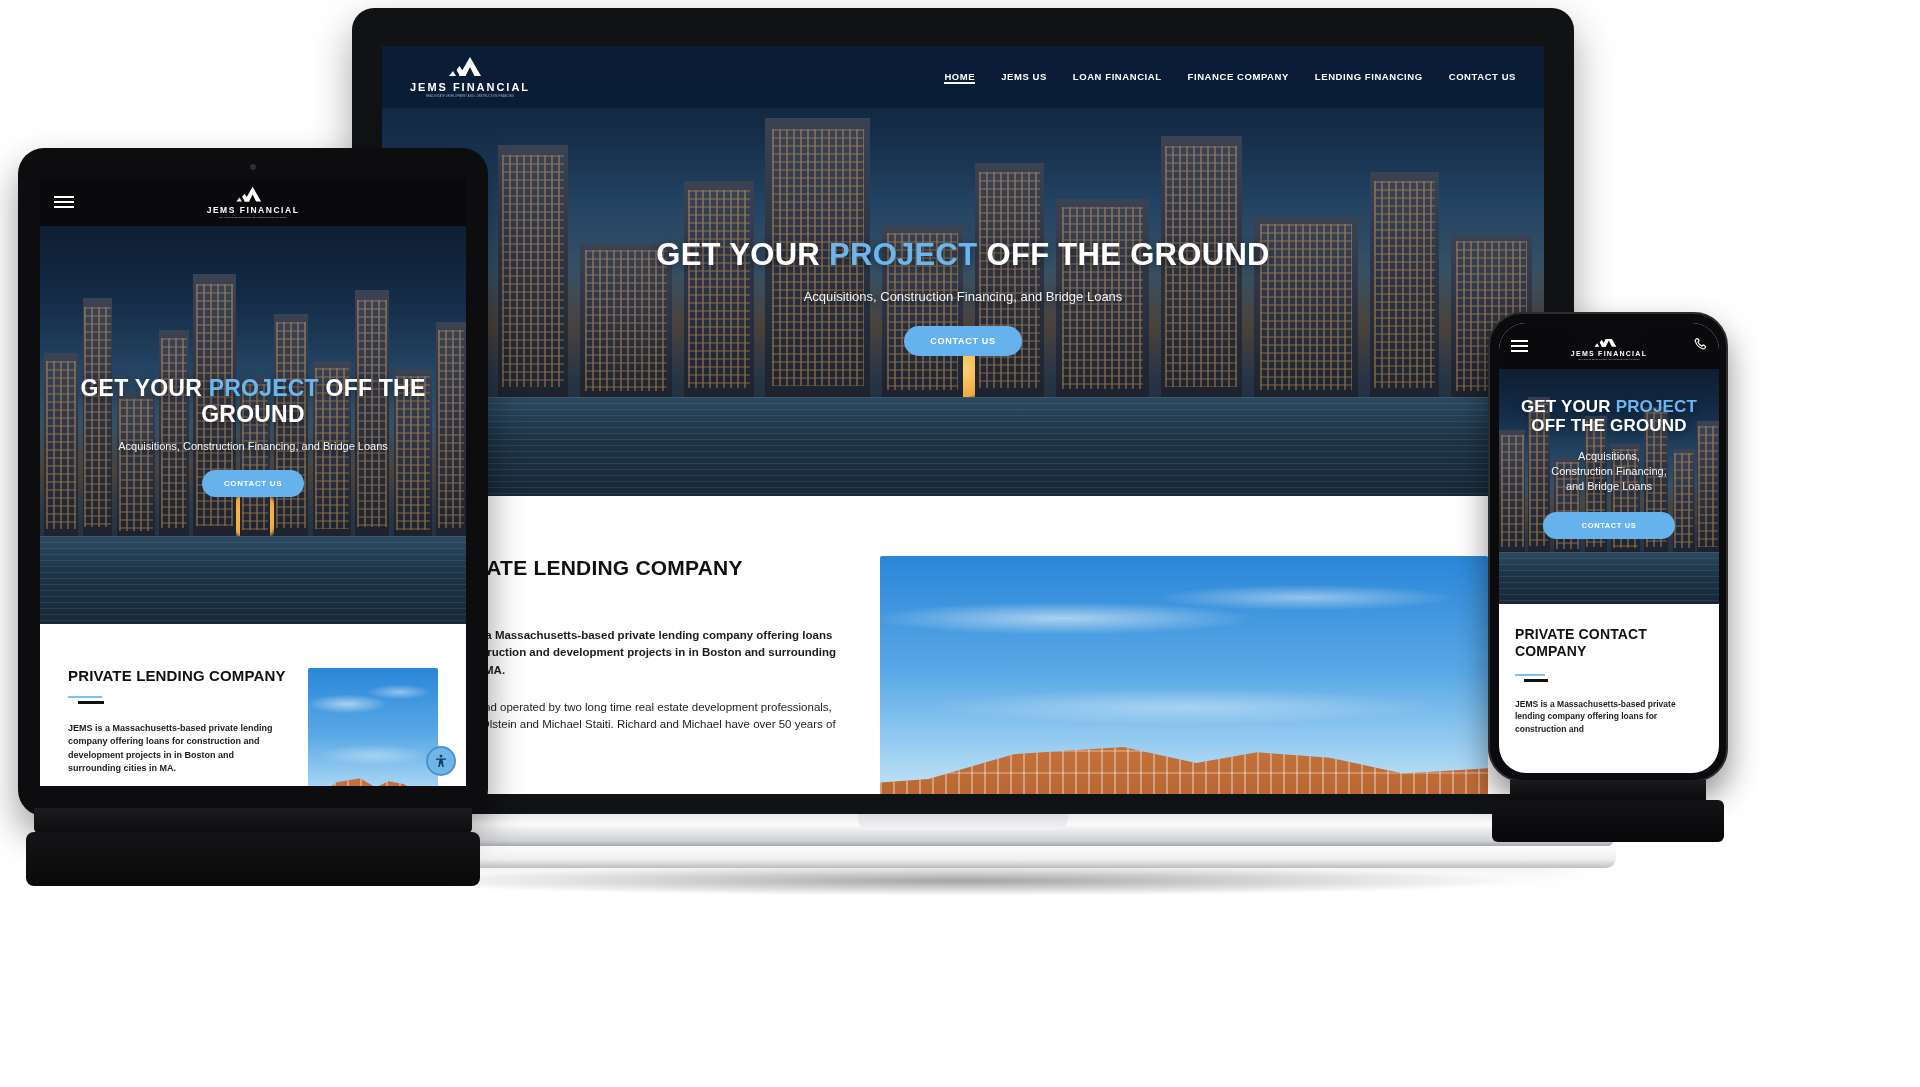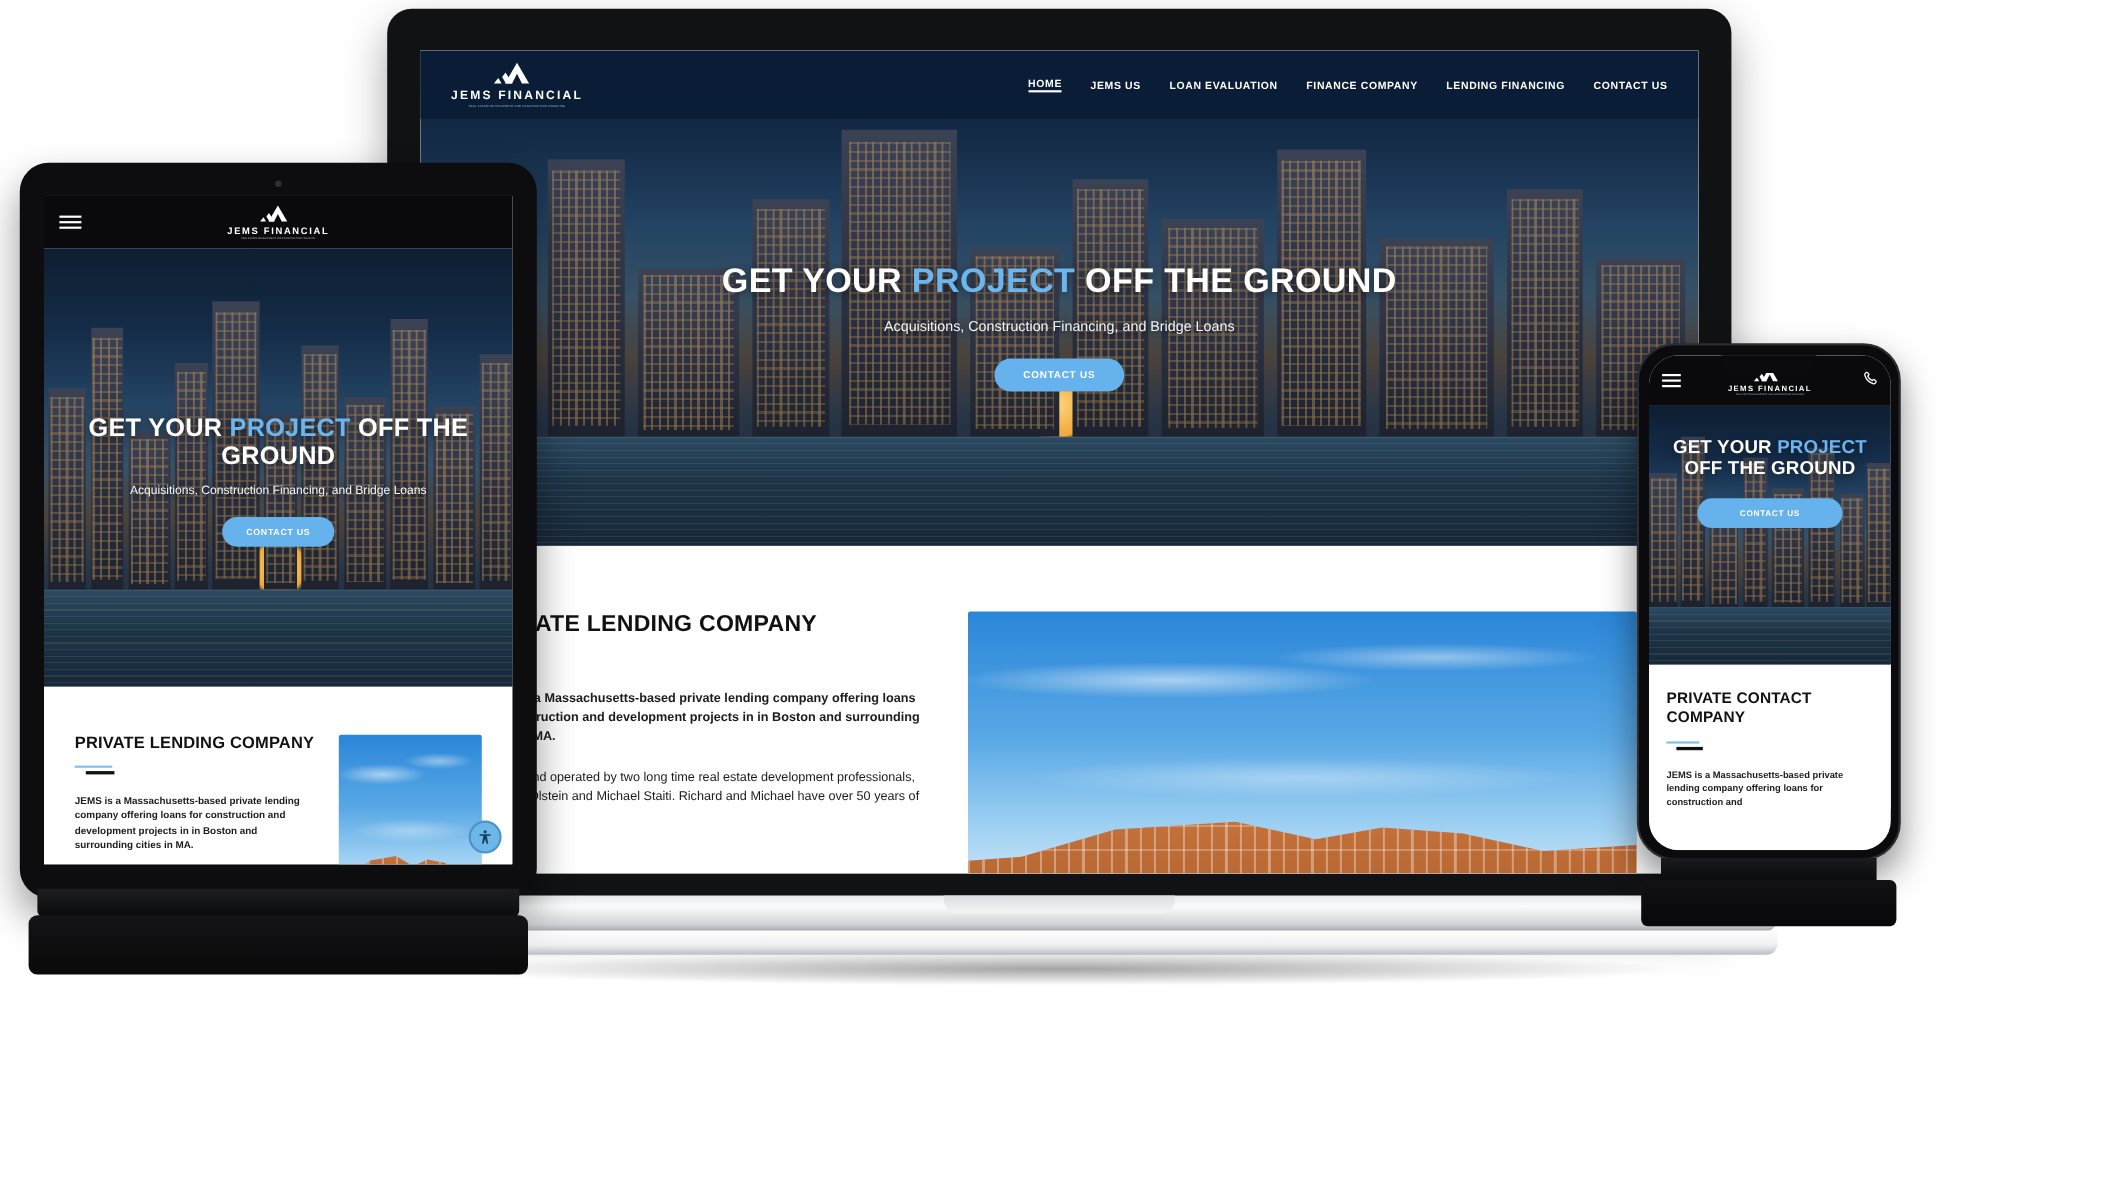--- a/index.html
+++ b/index.html
@@ -37,21 +37,21 @@
     background:repeating-linear-gradient(180deg, rgba(255,200,120,.10) 0 1px, transparent 1px 6px); }
   .moon { position:absolute; border-radius:50%;
     background:radial-gradient(circle,#ffd47a 0%,#f0a83c 60%,rgba(240,168,60,0) 72%); }
 
   .navbar { position:absolute; top:0; left:0; right:0; background:rgba(10,28,54,.92); display:flex;
     align-items:center; z-index:5; }
   .logo-wrap { display:flex; flex-direction:column; align-items:center; color:#fff; }
   .logo-mark svg { display:block; }
   .logo-name { font-weight:700; letter-spacing:.18em; color:#fff; white-space:nowrap; }
   .logo-tag { color:#9fb4c8; white-space:nowrap; text-align:center; }
-  .nav-links { display:flex; align-items:flex-end; margin-left:auto; }
+  .nav-links { display:flex; align-items:flex-start; margin-left:auto; }
   .nav-link { color:#fff; font-weight:700; letter-spacing:.06em; white-space:nowrap; text-decoration:none; }
   .nav-link.active { border-bottom:2px solid #fff; }
 
   .hero-inner { position:absolute; left:0; right:0; text-align:center; z-index:4; }
   .hero-title { color:#fff; font-weight:700; letter-spacing:.01em; line-height:1.12;
     text-shadow:0 2px 10px rgba(0,0,0,.45); }
   .hero-title .hl { color:#6cb6ef; }
   .hero-sub { color:#f1f5f9; font-weight:400; text-shadow:0 1px 6px rgba(0,0,0,.5); }
   .btn-contact { display:inline-block; background:#66b2ec; color:#fff; font-weight:700;
     letter-spacing:.08em; border-radius:999px; text-align:center; }
@@ -164,21 +164,21 @@
                     <path d="M12.5 10 L19 20 L13 20 L9.5 14 Z" fill="#fff"></path>
                     <path d="M2 20 L9 20 L6 15 Z" fill="#fff"></path>
                   </svg>
                 </span>
                 <span class="logo-name" style="font-size:11px; margin-top:3px;">JEMS FINANCIAL</span>
                 <span class="logo-tag" style="font-size:2.6px; letter-spacing:.06em; margin-top:2px;">REAL ESTATE DEVELOPMENT AND CONSTRUCTION FINANCING</span>
               </div>
               <div class="nav-links" style="gap:26px; font-size:9.5px;">
                 <a class="nav-link active">HOME</a>
                 <a class="nav-link">JEMS US</a>
-                <a class="nav-link">LOAN EVALUATION</a>
+                <a class="nav-link">LOAN FINANCIAL</a>
                 <a class="nav-link">FINANCE COMPANY</a>
                 <a class="nav-link">LENDING FINANCING</a>
                 <a class="nav-link">CONTACT US</a>
               </div>
             </div>
 
             <div class="hero-inner" style="top:192px;">
               <div class="hero-title" style="font-size:31px;">
                 <span>GET YOUR </span><span class="hl">PROJECT</span><span> OFF THE GROUND</span>
               </div>
@@ -325,20 +325,25 @@
             <div class="sky-b" style="left:66%; width:11%; height:62%;"></div>
             <div class="sky-b" style="left:79%; width:10%; height:44%;"></div>
             <div class="sky-b" style="left:90%; width:10%; height:56%;"></div>
             <div class="water"></div>
 
             <div class="hero-inner" style="top:28px; padding:0 10px;">
               <div class="hero-title" style="font-size:17px;">
                 <div><span>GET YOUR </span><span class="hl">PROJECT</span></div>
                 <div>OFF THE GROUND</div>
               </div>
+              <div class="hero-sub" style="font-size:11px; margin-top:14px; line-height:1.35;">
+                <div>Acquisitions,</div>
+                <div>Construction Financing,</div>
+                <div>and Bridge Loans</div>
+              </div>
               <a class="btn-contact" style="font-size:7.5px; padding:9px 0; margin-top:18px; width:132px;">CONTACT US</a>
             </div>
           </div>
 
           <div class="section" style="padding:22px 16px 0 16px; display:block;">
             <h2 class="sec-head" style="font-size:14px; line-height:1.2;">
               <div>PRIVATE CONTACT</div>
               <div>COMPANY</div>
             </h2>
             <div class="rule-blue" style="width:30px; height:2.5px; margin-top:14px;"></div>

